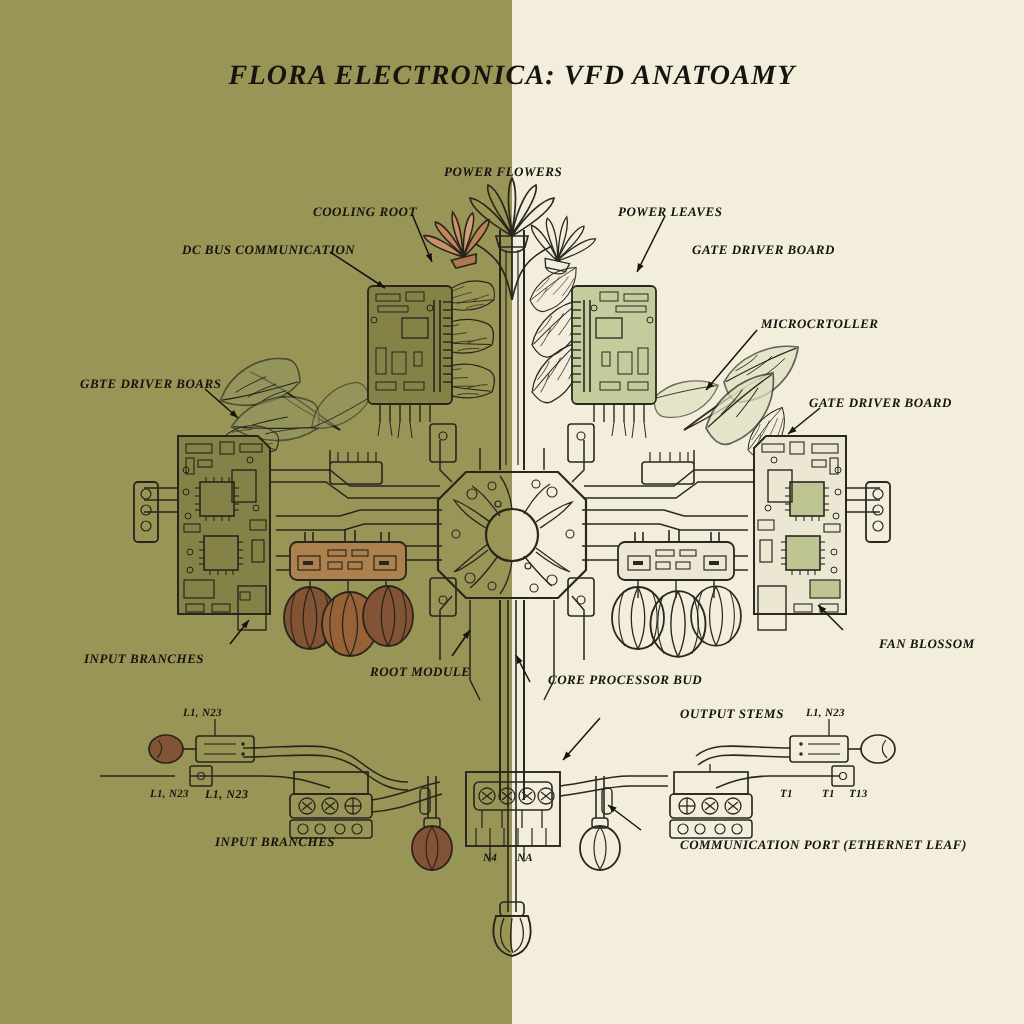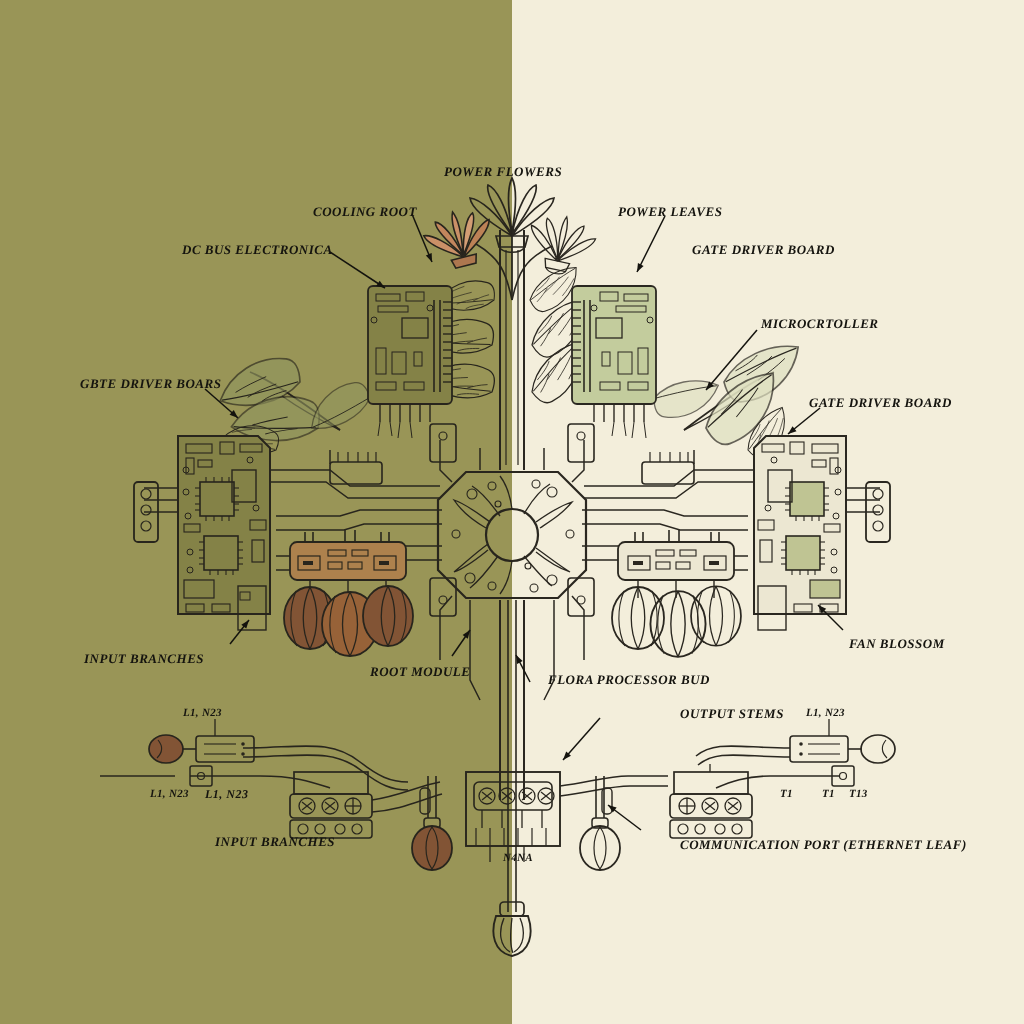--- a/index.html
+++ b/index.html
@@ -763,41 +763,42 @@
           <path d="M563,760 L566.188918214232,751.5838963514617 L570.9468967267907,755.7754488506206 Z"></path>
           <path d="M608,805 L616.6284756231365,807.5591812012711 L612.7994525503108,812.613491657401 Z"></path>
         </g>
   </g>
 
   <rect x="0" y="0" width="512" height="1024" fill="#a3a061" opacity="0.18" style="mix-blend-mode:multiply" pointer-events="none"></rect>
 </svg>
 
 <div class="grain"></div>
 
+<div class="lbl title" id="titleEl" style="left:0;top:62px;width:1024px;text-align:center;">FLORA ELECTRONICA: VFD ANATOAMY</div>
 
 <div id="labelLayer">
-      <div class="lbl major" style="left: 182px; top: 243px;">DC BUS ELECTRONICA</div>
+      <div class="lbl major" style="left: 182px; top: 243px;">DC BUS COMMUNICATION</div>
       <div class="lbl major" style="left: 313px; top: 205px;">COOLING ROOT</div>
       <div class="lbl major" style="left: 444px; top: 165px;">POWER FLOWERS</div>
       <div class="lbl major" style="left: 618px; top: 205px; text-align: right;">POWER LEAVES</div>
       <div class="lbl major" style="left: 692px; top: 243px;">GATE DRIVER BOARD</div>
       <div class="lbl major" style="left: 761px; top: 317px;">MICROCRTOLLER</div>
       <div class="lbl major" style="left: 809px; top: 396px;">GATE DRIVER BOARD</div>
       <div class="lbl major" style="left: 80px; top: 377px;">GBTE DRIVER BOARS</div>
       <div class="lbl major" style="left: 84px; top: 652px;">INPUT BRANCHES</div>
       <div class="lbl major" style="left: 370px; top: 665px;">ROOT MODULE</div>
-      <div class="lbl major" style="left: 849px; top: 637px; text-align: right;">FAN BLOSSOM</div>
-      <div class="lbl major" style="left: 548px; top: 673px;">FLORA PROCESSOR BUD</div>
+      <div class="lbl major" style="left: 879px; top: 637px; text-align: right;">FAN BLOSSOM</div>
+      <div class="lbl major" style="left: 548px; top: 673px;">CORE PROCESSOR BUD</div>
       <div class="lbl major" style="left: 654px; top: 707px; margin-left: 26px;">OUTPUT STEMS</div>
       <div class="lbl major" style="left: 215px; top: 835px;">INPUT BRANCHES</div>
       <div class="lbl major" style="left: 648px; top: 838px; margin-left: 32px;">COMMUNICATION PORT (ETHERNET LEAF)</div>
       <div class="lbl small" style="left: 183px; top: 708px;">L1, N23</div>
       <div class="lbl small" style="left: 150px; top: 789px;">L1, N23</div>
       <div class="lbl smallbold" style="left: 205px; top: 788px;">L1, N23</div>
-      <div class="lbl small" style="left: 503px; top: 853px; text-align: right;">N4</div>
+      <div class="lbl small" style="left: 483px; top: 853px; text-align: right;">N4</div>
       <div class="lbl small" style="left: 517px; top: 853px;">NA</div>
       <div class="lbl small" style="left: 806px; top: 708px;">L1, N23</div>
       <div class="lbl small" style="left: 780px; top: 789px;">T1</div>
       <div class="lbl small" style="left: 822px; top: 789px;">T1</div>
       <div class="lbl small" style="left: 849px; top: 789px; text-align: right;">T13</div>
     </div>
 
 </div>
 
 </body></html>

